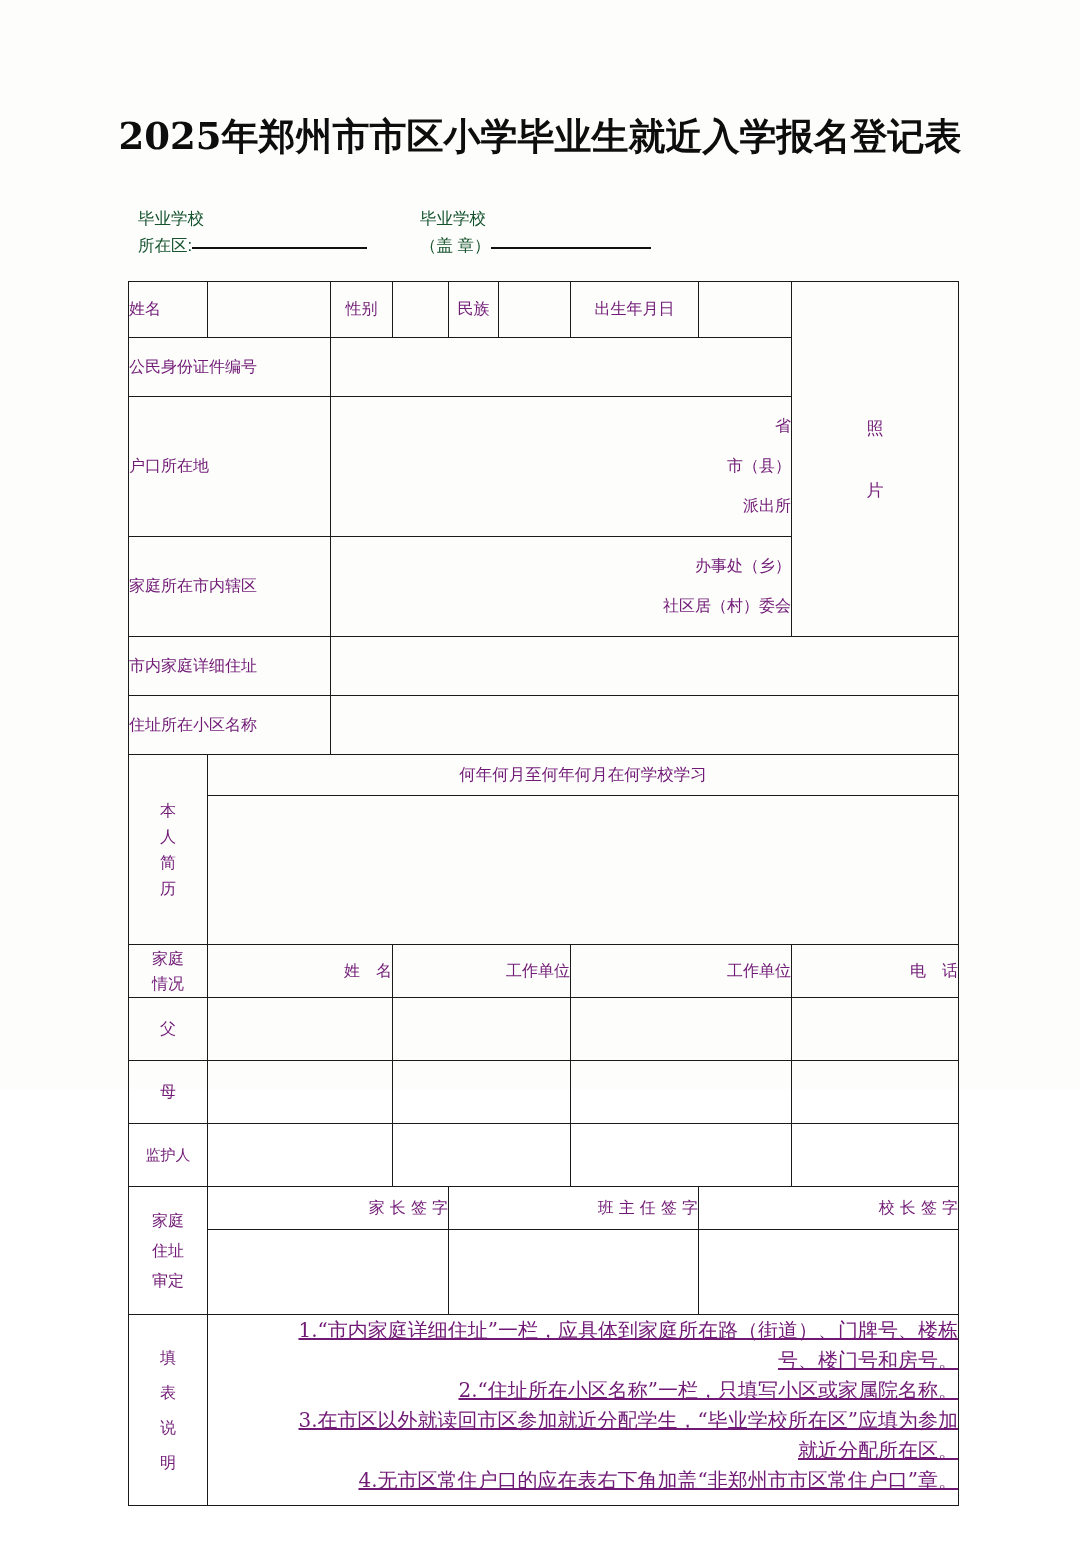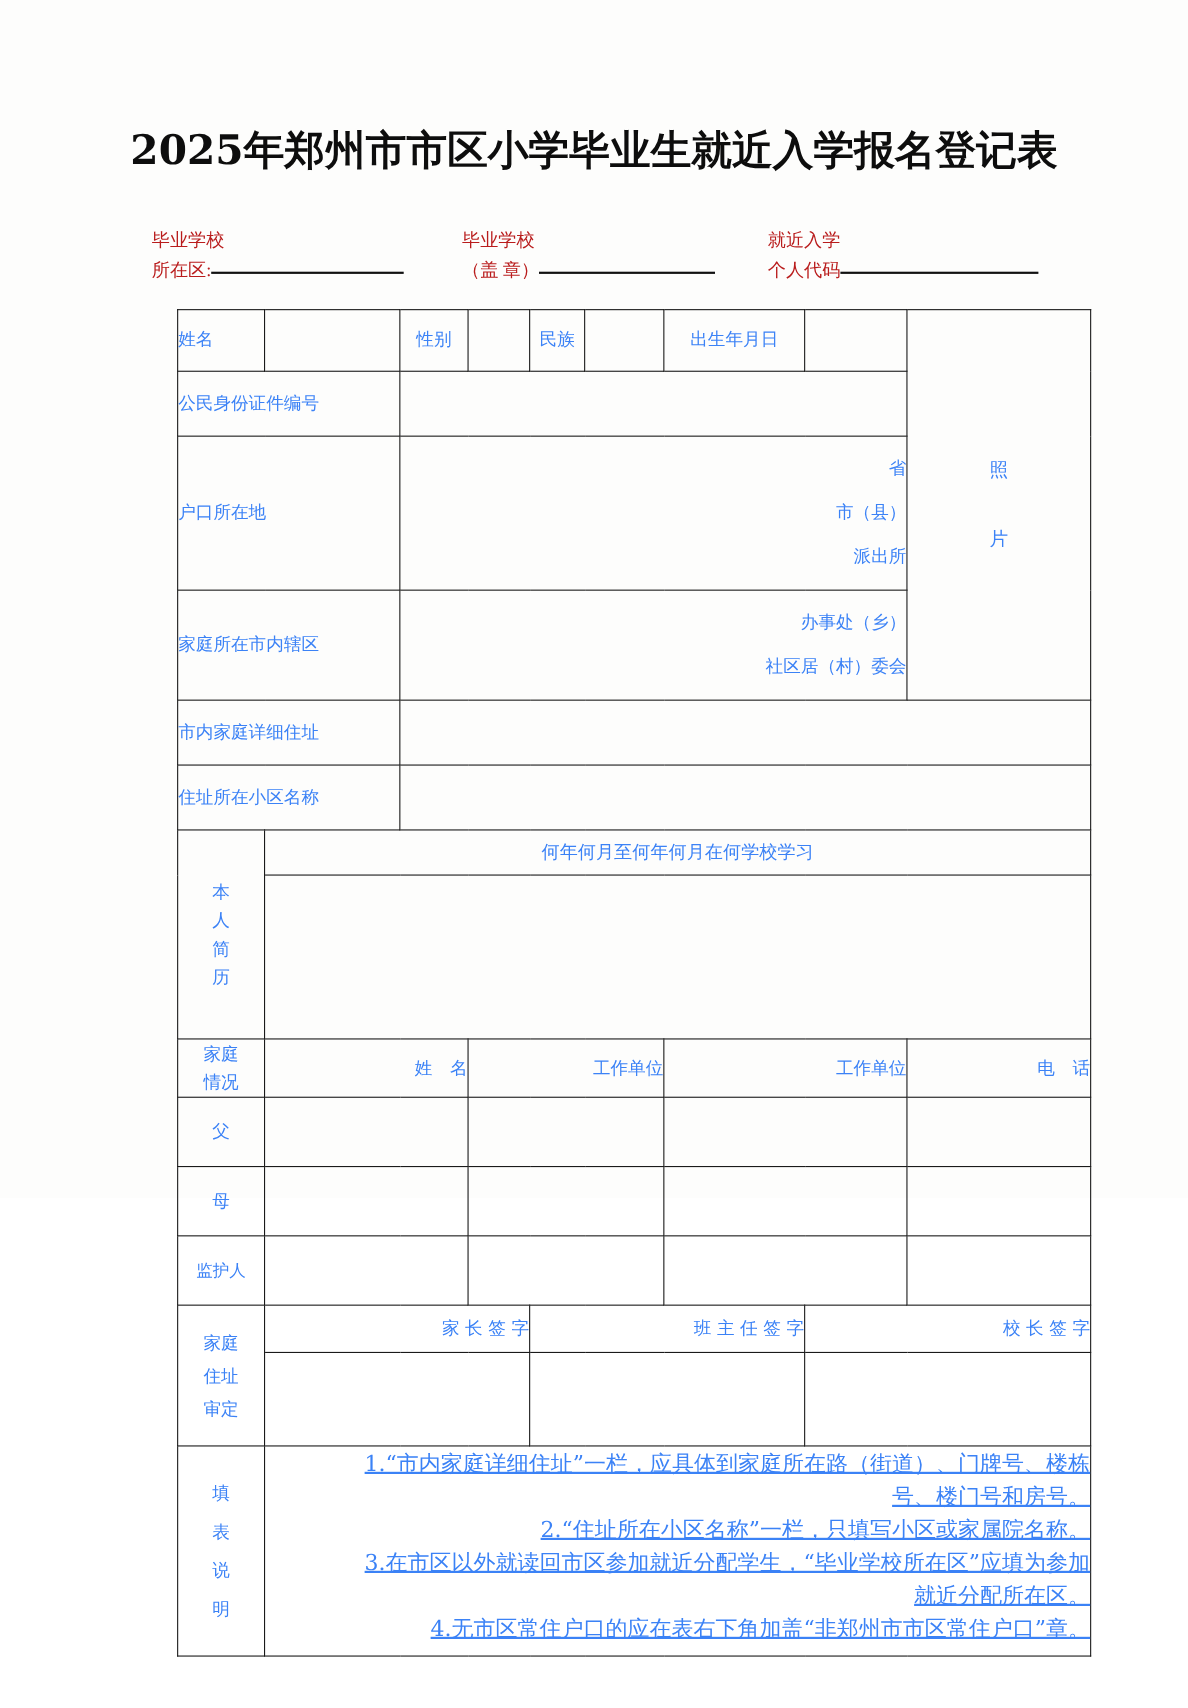--- a/index.html
+++ b/index.html
@@ -42,23 +42,23 @@
   .header-row {
     position: absolute;
     left: 128px;
     top: 205px;
     width: 830px;
     height: 62px;
   }
   .hfield {
     position: absolute;
     top: 0;
-    font-family: Liberation Serif, serif;
+    font-family: Liberation Sans, sans-serif;
     font-size: 16.5px;
-    color: #b91c1c;
+    color: #14532d;
     line-height: 27px;
     white-space: nowrap;
   }
   .hfield .l1 { display: block; }
   .hfield .l2 { display: block; white-space: nowrap; }
   .rule {
     display: inline-block;
     border-bottom: 2px solid #111;
     vertical-align: 2px;
   }
@@ -69,22 +69,21 @@
   
   .tbl {
     position: absolute;
     left: 128px;
     top: 281px;
     width: 830px;
     border-collapse: collapse;
     table-layout: fixed;
     font-family: "DejaVu Serif", "Liberation Serif", serif;
     font-size: 16px;
-    color: #3b82f6;
-    margin-left: 33px;
+    color: #701a75;
   }
   .tbl td {
     border: 1.6px solid #1a1a1a;
     padding: 0;
     vertical-align: middle;
   }
   .lbl {
     padding-left: 10px;
     font-size: 16px;
     white-space: nowrap;
@@ -147,24 +146,20 @@
   <div class="title">2025年郑州市市区小学毕业生就近入学报名登记表</div>
 
   <div class="header-row">
     <div class="hfield hf1">
       <span class="l1">毕业学校</span>
       <span class="l2"><span>所在区:</span><span class="rule" style="width:175px"></span></span>
     </div>
     <div class="hfield hf2">
       <span class="l1">毕业学校</span>
       <span class="l2"><span>（盖 章）</span><span class="rule" style="width:160px"></span></span>
-    </div>
-    <div class="hfield hf3">
-      <span class="l1">就近入学</span>
-      <span class="l2"><span>个人代码</span><span class="rule" style="width:180px"></span></span>
     </div>
   </div>
 
   <table class="tbl">
     <colgroup>
       <col style="width:79px">
       <col style="width:123px">
       <col style="width:62px">
       <col style="width:56px">
       <col style="width:50px">

